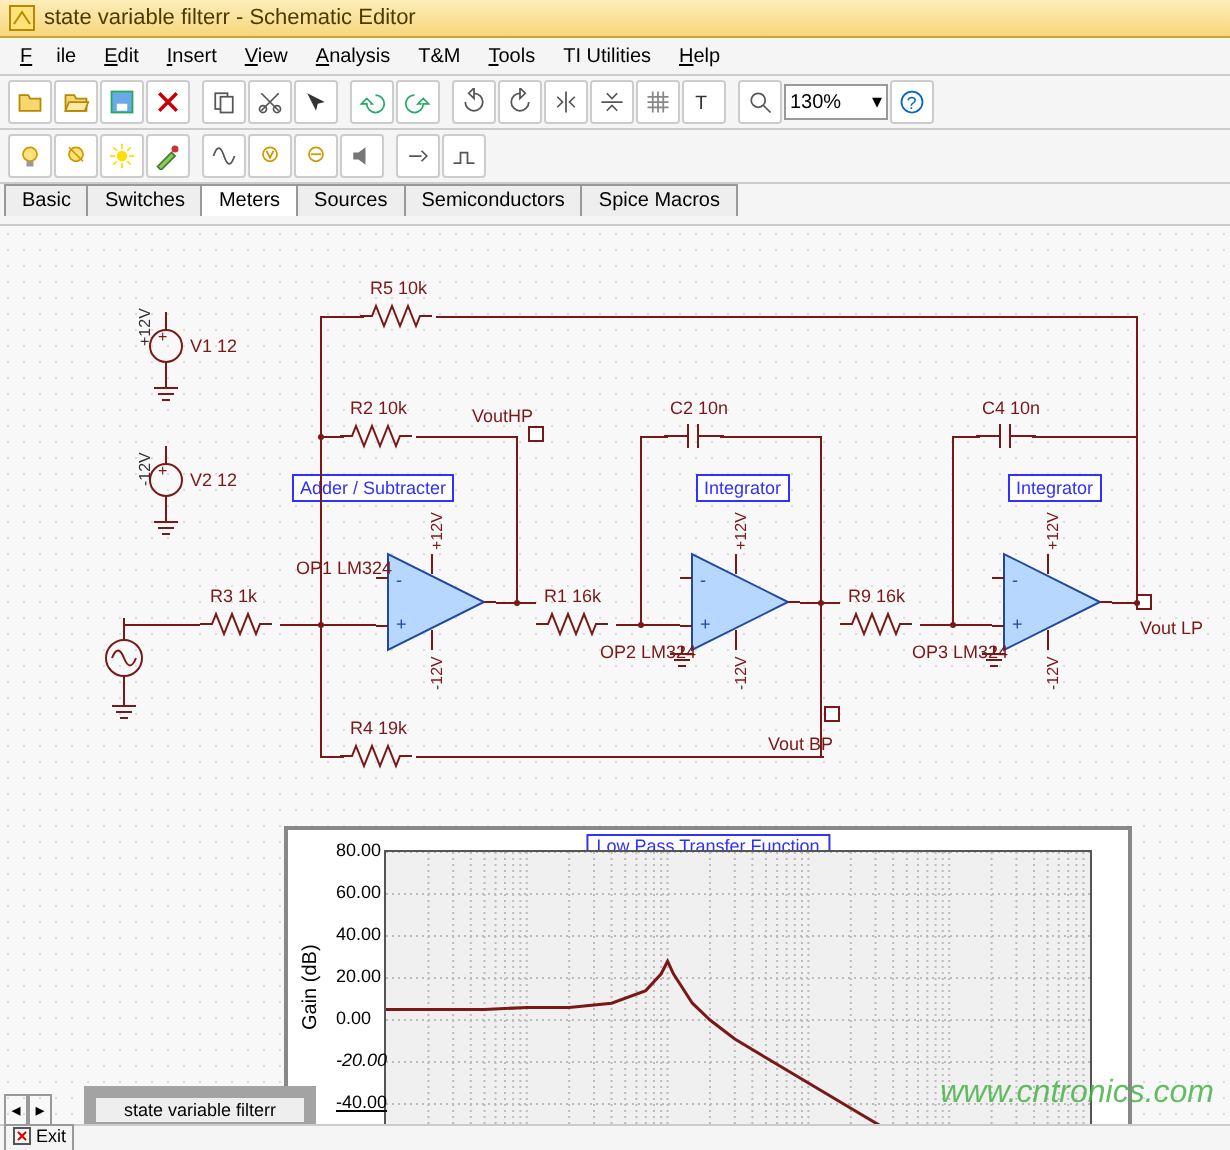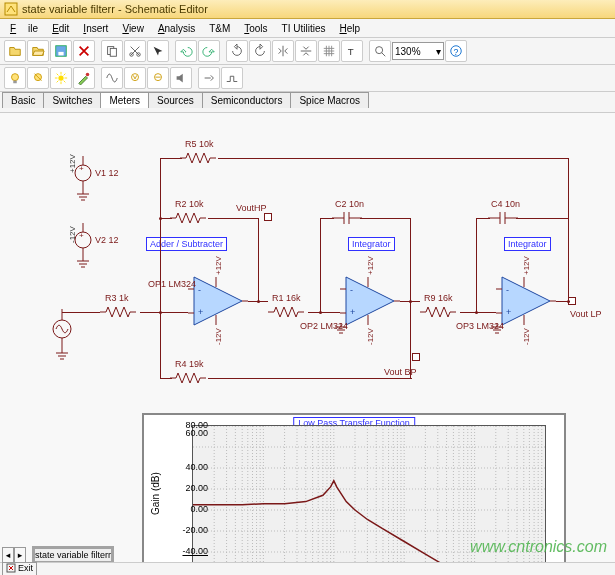--- a/index.html
+++ b/index.html
@@ -27,23 +27,23 @@
  .wv{width:1px}
  .node{position:absolute;width:3px;height:3px;background:#7a1818;border-radius:50%;margin:-1px 0 0 -1px}
  .opamp svg,.res svg,.cap svg,.src svg{display:block}
  .vlabel{position:absolute;font-size:8px;color:#333;transform:rotate(-90deg);transform-origin:0 0;white-space:nowrap}
  .outbox{position:absolute;width:6px;height:6px;border:1px solid #7a1818;background:#fff}
  
  .chart{position:absolute;left:142px;top:300px;width:420px;height:213px;border:2px solid #888;background:#fff}
  .chart-inner{position:absolute;left:48px;top:10px;width:352px;height:168px;border:1px solid #555;background:#f0f0f0}
  .chart-title{position:absolute;left:50%;top:2px;transform:translateX(-50%);border:1px solid #3030ff;color:#3030ff;background:#fff;font-size:9px;padding:0 4px}
  .ylabel{position:absolute;left:6px;top:100px;transform:rotate(-90deg);transform-origin:0 0;font-size:10px}
- .ytick{position:absolute;right:356px;font-size:9px;text-align:right;width:40px;transform:translateY(-50%)}
+ .ytick{position:absolute;right:356px;font-size:9px;text-align:left;width:40px;transform:translateY(-50%)}
  .bottomtabs{position:absolute;left:0;bottom:12px;height:16px;display:flex;align-items:center;font-size:9px}
- .btab{border:3px solid #a3a3a3;background:#eee;padding:1px 0;margin-left:6px}
+ .btab{border:6px solid #a3a3a3;background:#eee;padding:1px 14px;margin-left:16px}
  .statusbar{position:absolute;left:0;bottom:0;height:12px;width:100%;background:#f5f5f5;border-top:1px solid #ccc;font-size:9px;display:flex;align-items:center;gap:4px;padding:0 2px}
  .statusbar .sbtn{border:1px solid #999;padding:0 3px;display:flex;gap:2px}
  .watermark{position:absolute;right:8px;bottom:20px;font-family:Arial;font-size:16px;color:#4ab24a;font-style:italic;opacity:.85}
 </style>
 </head>
 <body>
 
 <div class="titlebar">
   <span class="icon">
     <svg width="14" height="14">
@@ -519,25 +519,25 @@
           <line x1="0" y1="63" x2="352" y2="63" stroke="#bbb" stroke-dasharray="1,2"></line>
           <line x1="0" y1="42" x2="352" y2="42" stroke="#bbb" stroke-dasharray="1,2"></line>
           <line x1="0" y1="21" x2="352" y2="21" stroke="#bbb" stroke-dasharray="1,2"></line>
           <line x1="0" y1="0" x2="352" y2="0" stroke="#bbb" stroke-dasharray="1,2"></line>
           <path d="M0.0 78.8 L21.2 78.8 L49.2 78.8 L70.4 77.7 L91.6 77.7 L112.8 75.6 L129.9 69.3 L137.6 60.9 L140.8 54.6 L143.7 60.9 L153.2 75.6 L162.0 84.0 L174.4 93.5 L190.0 102.9 L211.2 115.5 L232.4 128.1 L253.6 140.7 L270.7 151.2 L281.6 155.4 L302.8 147.0 L330.8 138.6 L352.0 138.6 " stroke="#7a1818" stroke-width="1.5" fill="none"></path>
         </svg>
     </div>
     <div id="yticks">
         <div class="ytick" style="top: 157px;">-60.00</div>
         <div class="ytick" style="top: 136px; text-decoration: underline;">-40.00</div>
-        <div class="ytick" style="top: 115px;">-20.00</div>
+        <div class="ytick" style="top: 115px; font-style: italic;">-20.00</div>
         <div class="ytick" style="top: 94px;">0.00</div>
         <div class="ytick" style="top: 73px;">20.00</div>
         <div class="ytick" style="top: 52px;">40.00</div>
-        <div class="ytick" style="top: 18px;">60.00</div>
+        <div class="ytick" style="top: 31px;">60.00</div>
         <div class="ytick" style="top: 10px;">80.00</div>
       </div>
     <div id="xticks"></div>
   </div>
 
   <div class="watermark">www.cntronics.com</div>
 </div>
 
 <div class="bottomtabs">
   <div style="width:10px;height:14px;border:1px solid #999;display:flex;align-items:center;justify-content:center;margin-left:2px">◂</div>

